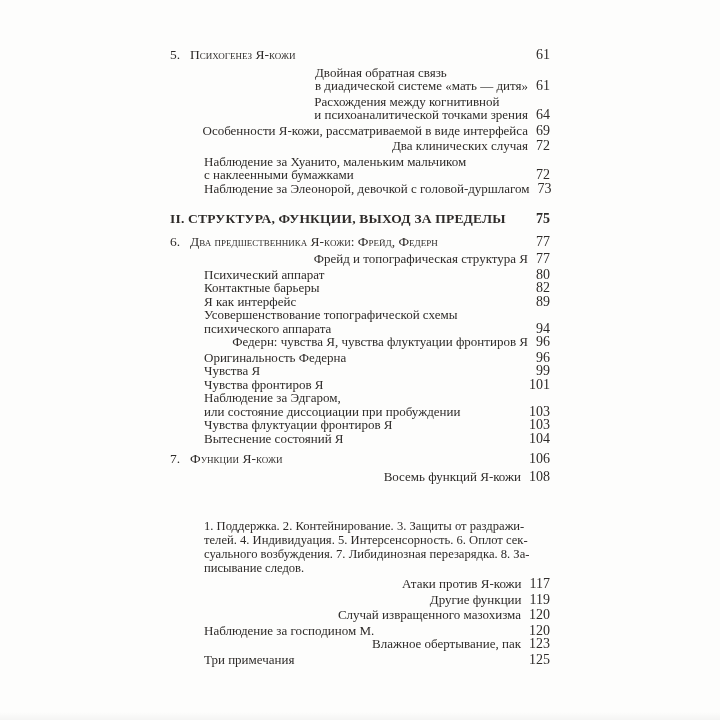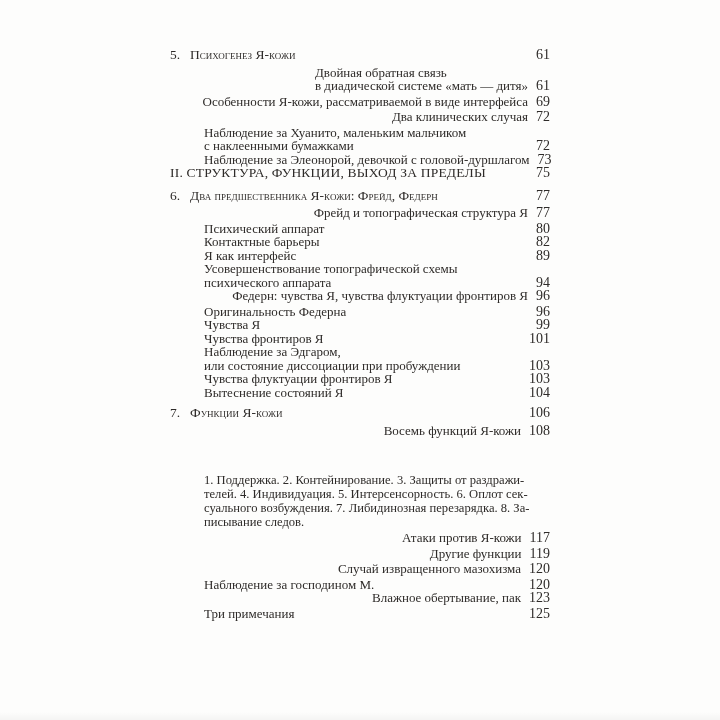--- a/index.html
+++ b/index.html
@@ -56,21 +56,21 @@
     font-size: 13.5px;
     display: flex;
   }
   .lvl-chapter .num {
     display: inline-block;
     width: 20px;
     flex: none;
     font-variant: normal;
   }
   
-  .lvl-part { margin-bottom: 9px; }
+  .lvl-part { margin-top: 17px; margin-bottom: 9px; font-weight: bold; }
   .lvl-part .text {
     font-size: 13.5px;
     letter-spacing: 0.2px;
   }
   
   .lvl-sub1 { margin-bottom: 2px; justify-content: flex-end; }
   .lvl-sub1 .text { padding-left: 18px; }
   
   .lvl-sub2 { margin-bottom: 0px; }
   .lvl-sub2 .text { padding-left: 34px; }
@@ -97,20 +97,27 @@
       </div>
       <div class="entry lvl-sub1">
         <div class="text">
           <div class="ln">Двойная обратная связь</div>
           <div class="ln">в диадической системе «мать — дитя»</div>
         </div>
         <div class="pg">61</div>
       </div>
       <div class="entry lvl-sub1">
         <div class="text">
+          <div class="ln">Расхождения между когнитивной</div>
+          <div class="ln">и психоаналитической точками зрения</div>
+        </div>
+        <div class="pg">64</div>
+      </div>
+      <div class="entry lvl-sub1">
+        <div class="text">
           <div class="ln">Особенности Я-кожи, рассматриваемой в виде интерфейса</div>
         </div>
         <div class="pg">69</div>
       </div>
       <div class="entry lvl-sub1">
         <div class="text">
           <div class="ln">Два клинических случая</div>
         </div>
         <div class="pg">72</div>
       </div>

